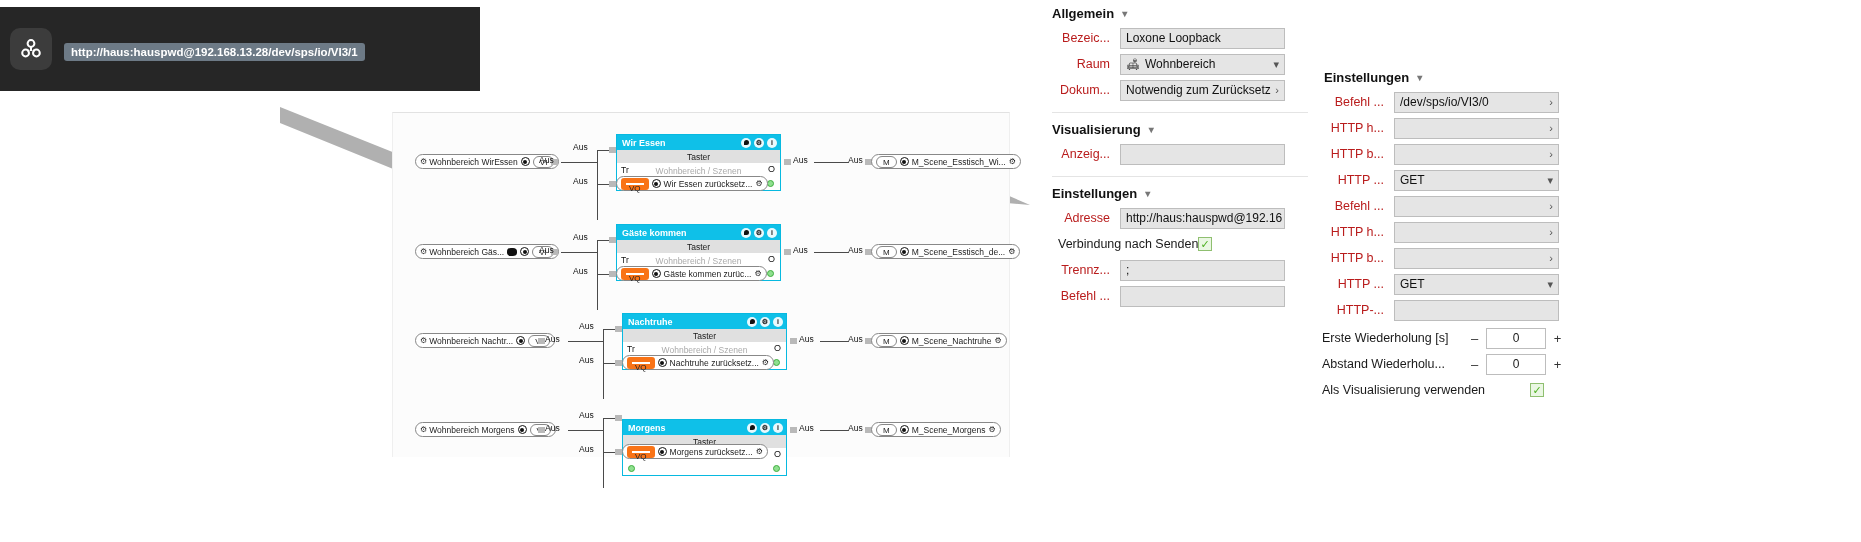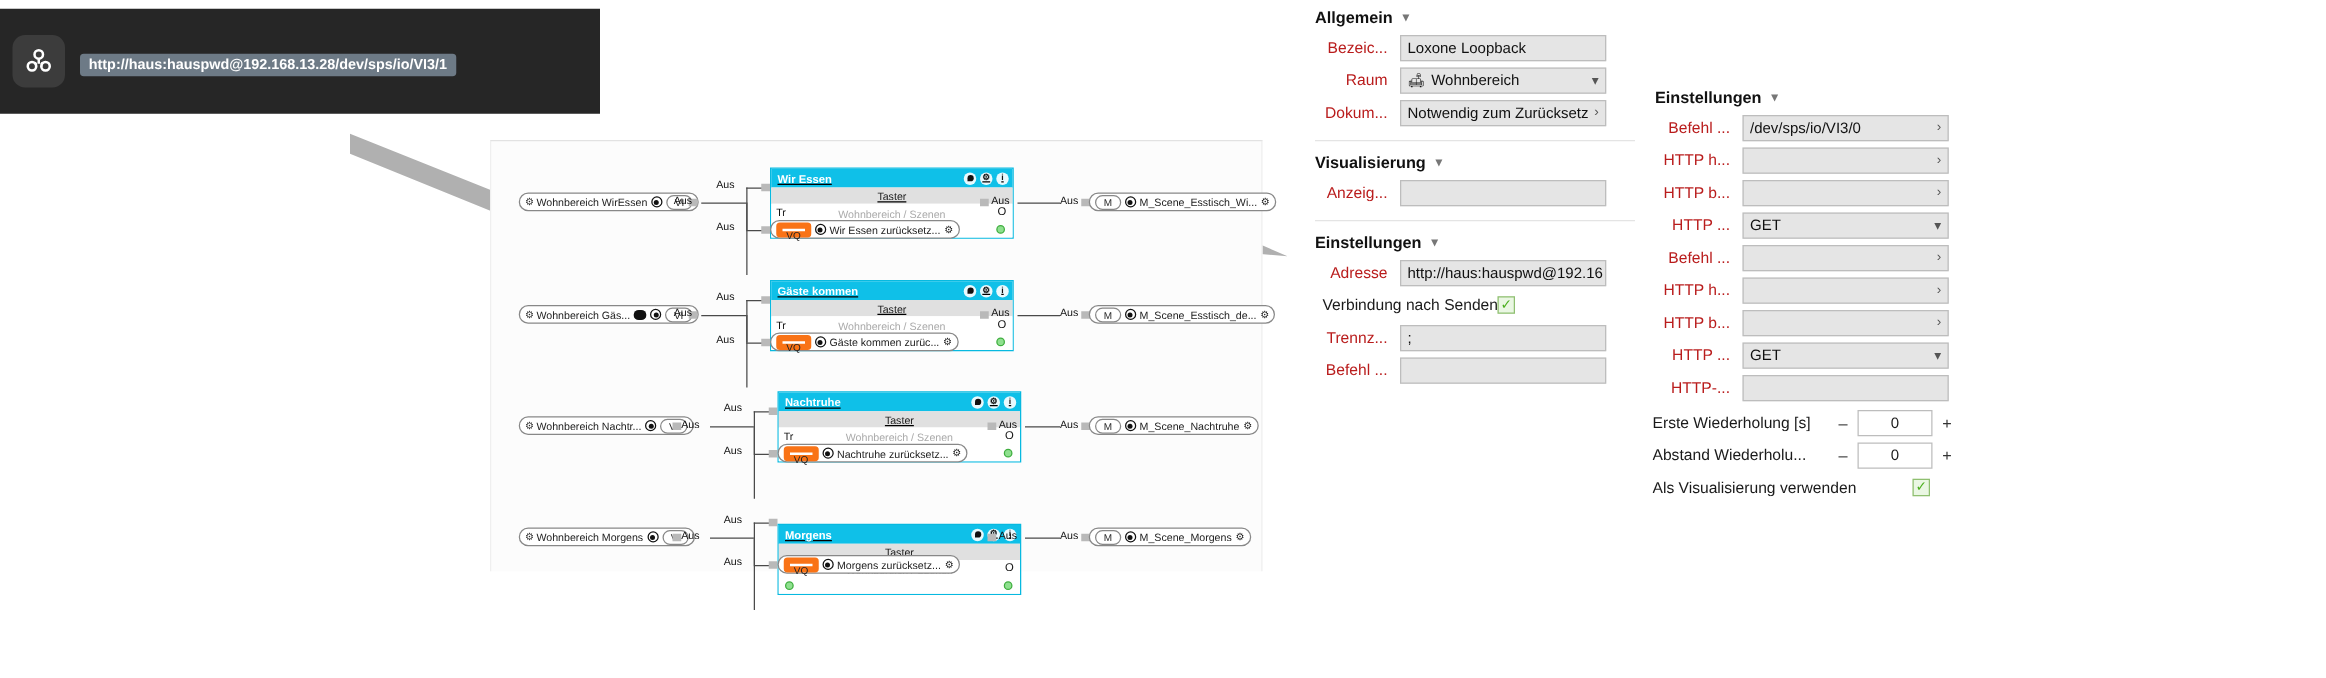--- a/index.html
+++ b/index.html
@@ -86,21 +86,21 @@
   .lbl-aus {
     position: absolute; font-size: 8.5px; color: #111; white-space: nowrap;
   }
   .wire { position: absolute; background: #4a4a4a; }
   .wire.h { height: 1px; }
   .wire.v { width: 1px; }
 
   
   .block {
     position: absolute; background: #ffffff;
-    border: 1px solid #07b9e0; width: 195px; text-decoration: underline;
+    border: 1px solid #07b9e0; width: 165px;
   }
   .block-hdr {
     background: #0fc0e8; height: 15px; color: #fff;
     font-size: 9px; font-weight: bold; display: flex; align-items: center;
     padding-left: 5px; justify-content: space-between; padding-right: 3px;
   }
   .hdr-icons { display: flex; gap: 3px; align-items: center; }
   .hi {
     width: 10px; height: 10px; border-radius: 50%;
     background: #e9f9fd; color: #111; font-size: 7px; font-weight: bold;

